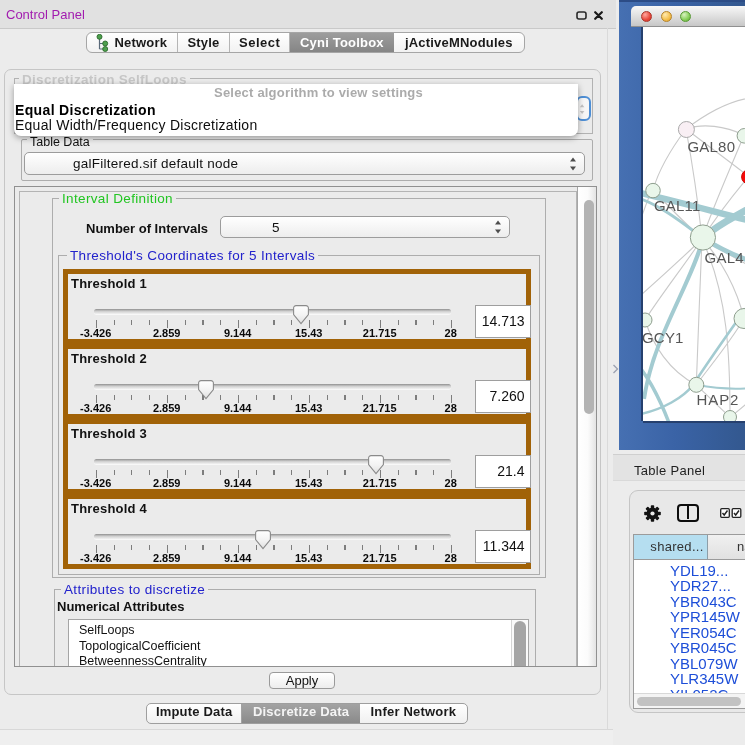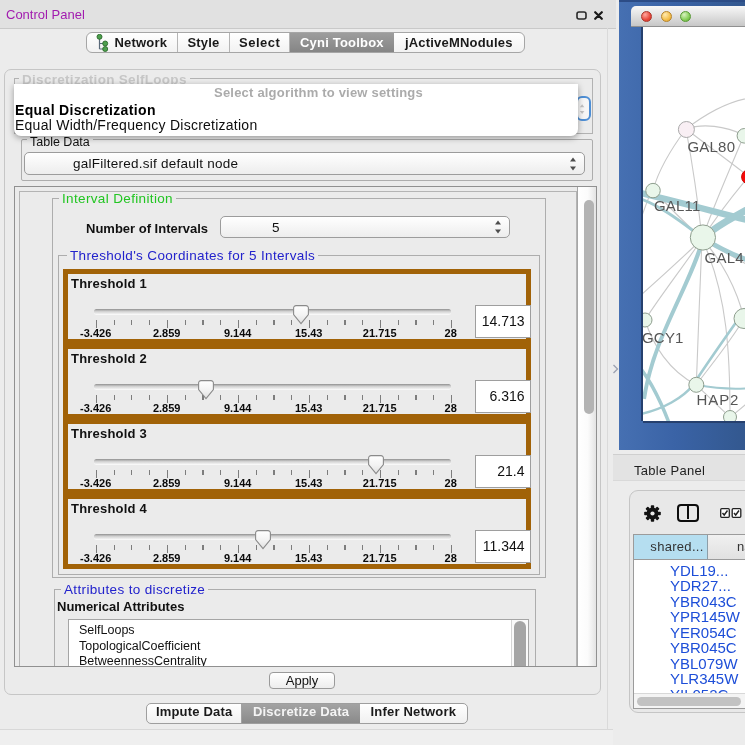--- a/index.html
+++ b/index.html
@@ -209,21 +209,21 @@
         <svg class="thumbsvg" style="left:129.7px" width="16" height="20" viewBox="0 0 16 20">
       <defs>
             <linearGradient id="tg2" x1="0" y1="0" x2="0" y2="1">
       <stop offset="0" stop-color="#ffffff"></stop>
               <stop offset="0.55" stop-color="#f2f2f2"></stop>
               <stop offset="1" stop-color="#e0e0e0"></stop>
       </linearGradient>
           </defs>
       <path d="M3,0.6 L13,0.6 A2.4,2.4 0 0 1 15.4,3 L15.4,9.6 L8,18.6 L0.6,9.6 L0.6,3 A2.4,2.4 0 0 1 3,0.6 Z" fill="url(#tg2)" stroke="#8a8a8a" stroke-width="1.1"></path>
         </svg>
-        <div class="vbox">6.316</div>
+        <div class="vbox">7.260</div>
       </div>
     <div class="thr" style="top:232px" id="t3">
         <div class="tl">Threshold 3</div>
         <div class="track"></div>
         <div class="minor"></div>
         <div class="major"></div>
         <span class="lbl" style="left:27.7px">-3.426</span>
         <span class="lbl" style="left:98.7px">2.859</span>
         <span class="lbl" style="left:169.7px">9.144</span>
         <span class="lbl" style="left:240.7px">15.43</span>

